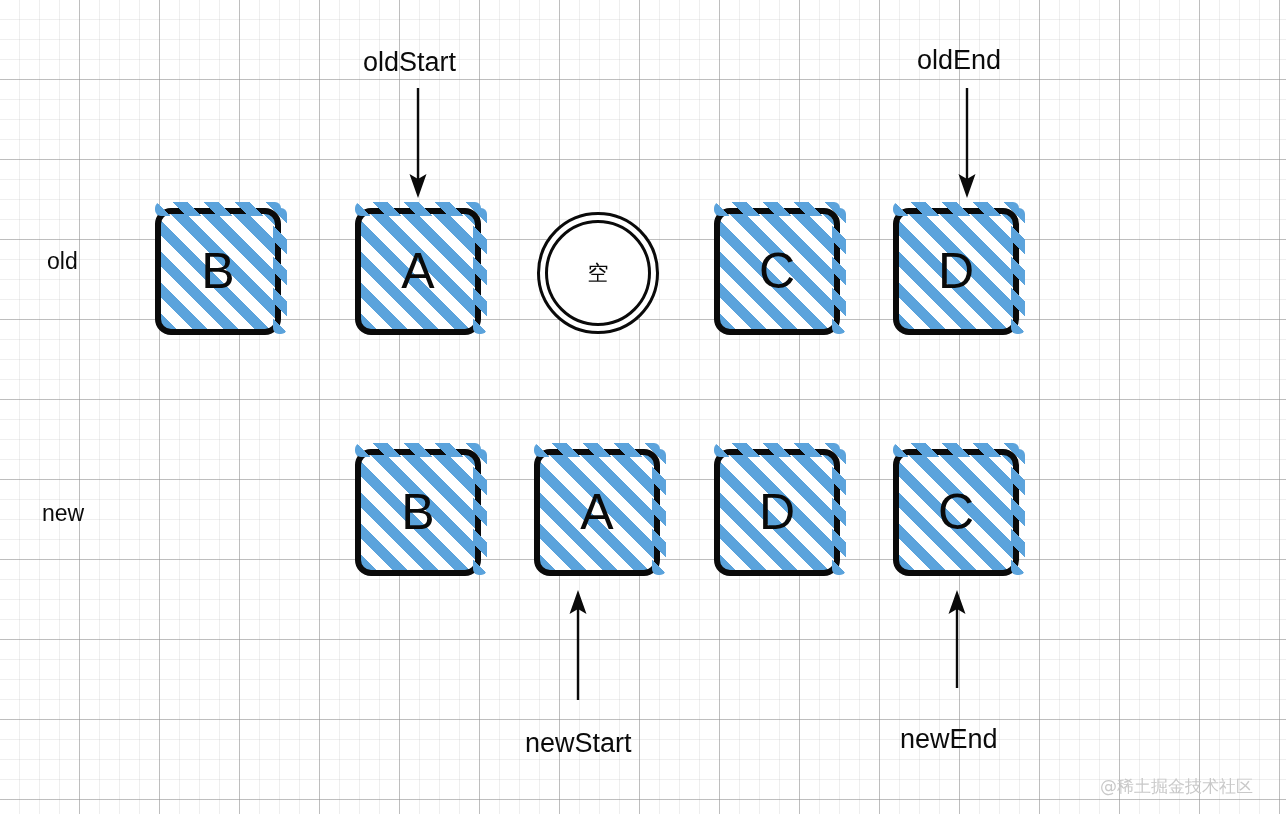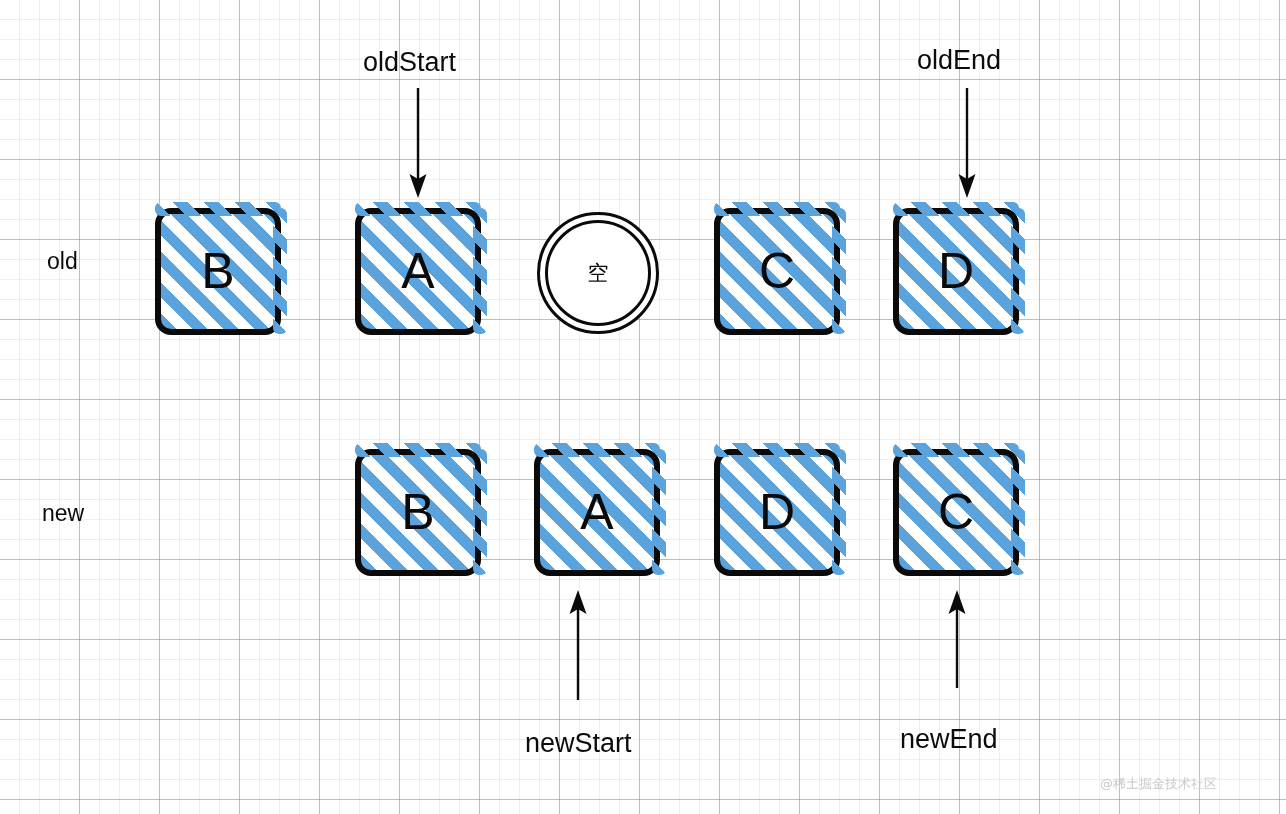--- a/index.html
+++ b/index.html
@@ -150,21 +150,21 @@
   }
 
   
   .arrow {
     position: absolute;
   }
 
   
   .watermark {
     position: absolute;
-    font-size: 13px;
+    font-size: 17px;
     color: #c9c9c9;
     white-space: nowrap;
     font-family: "DejaVu Sans", "Liberation Sans", sans-serif;
   }
 </style>
 </head>
 <body>
 
 <div id="canvas">
 

